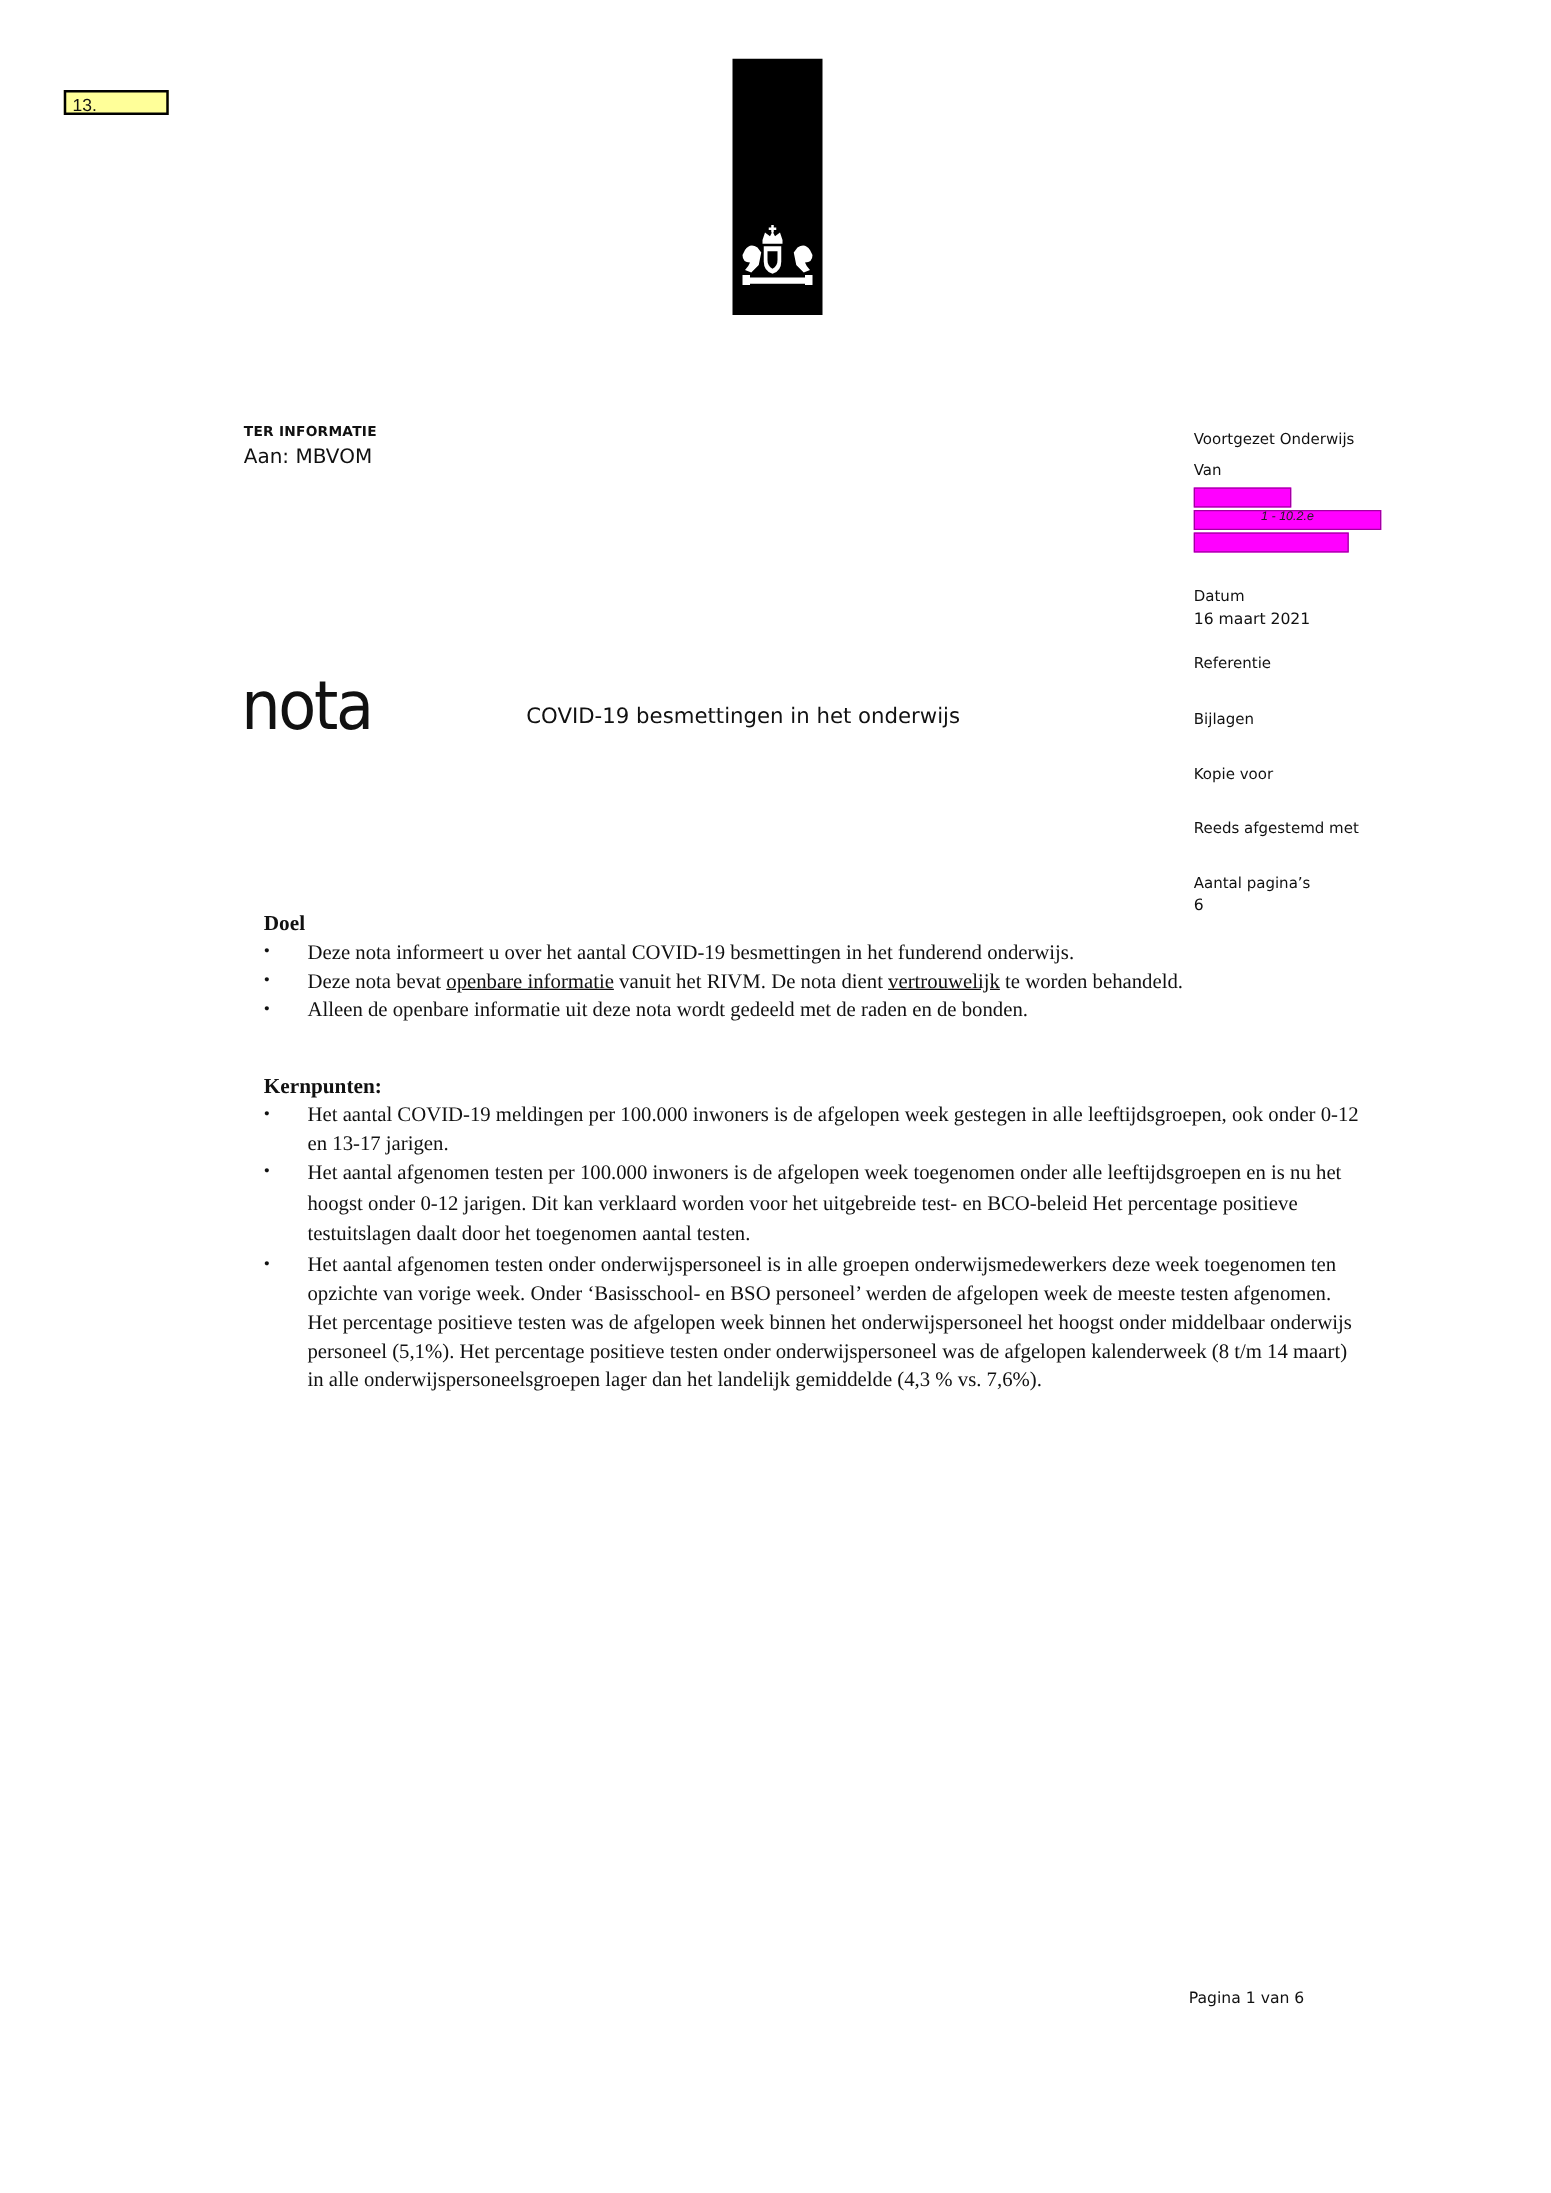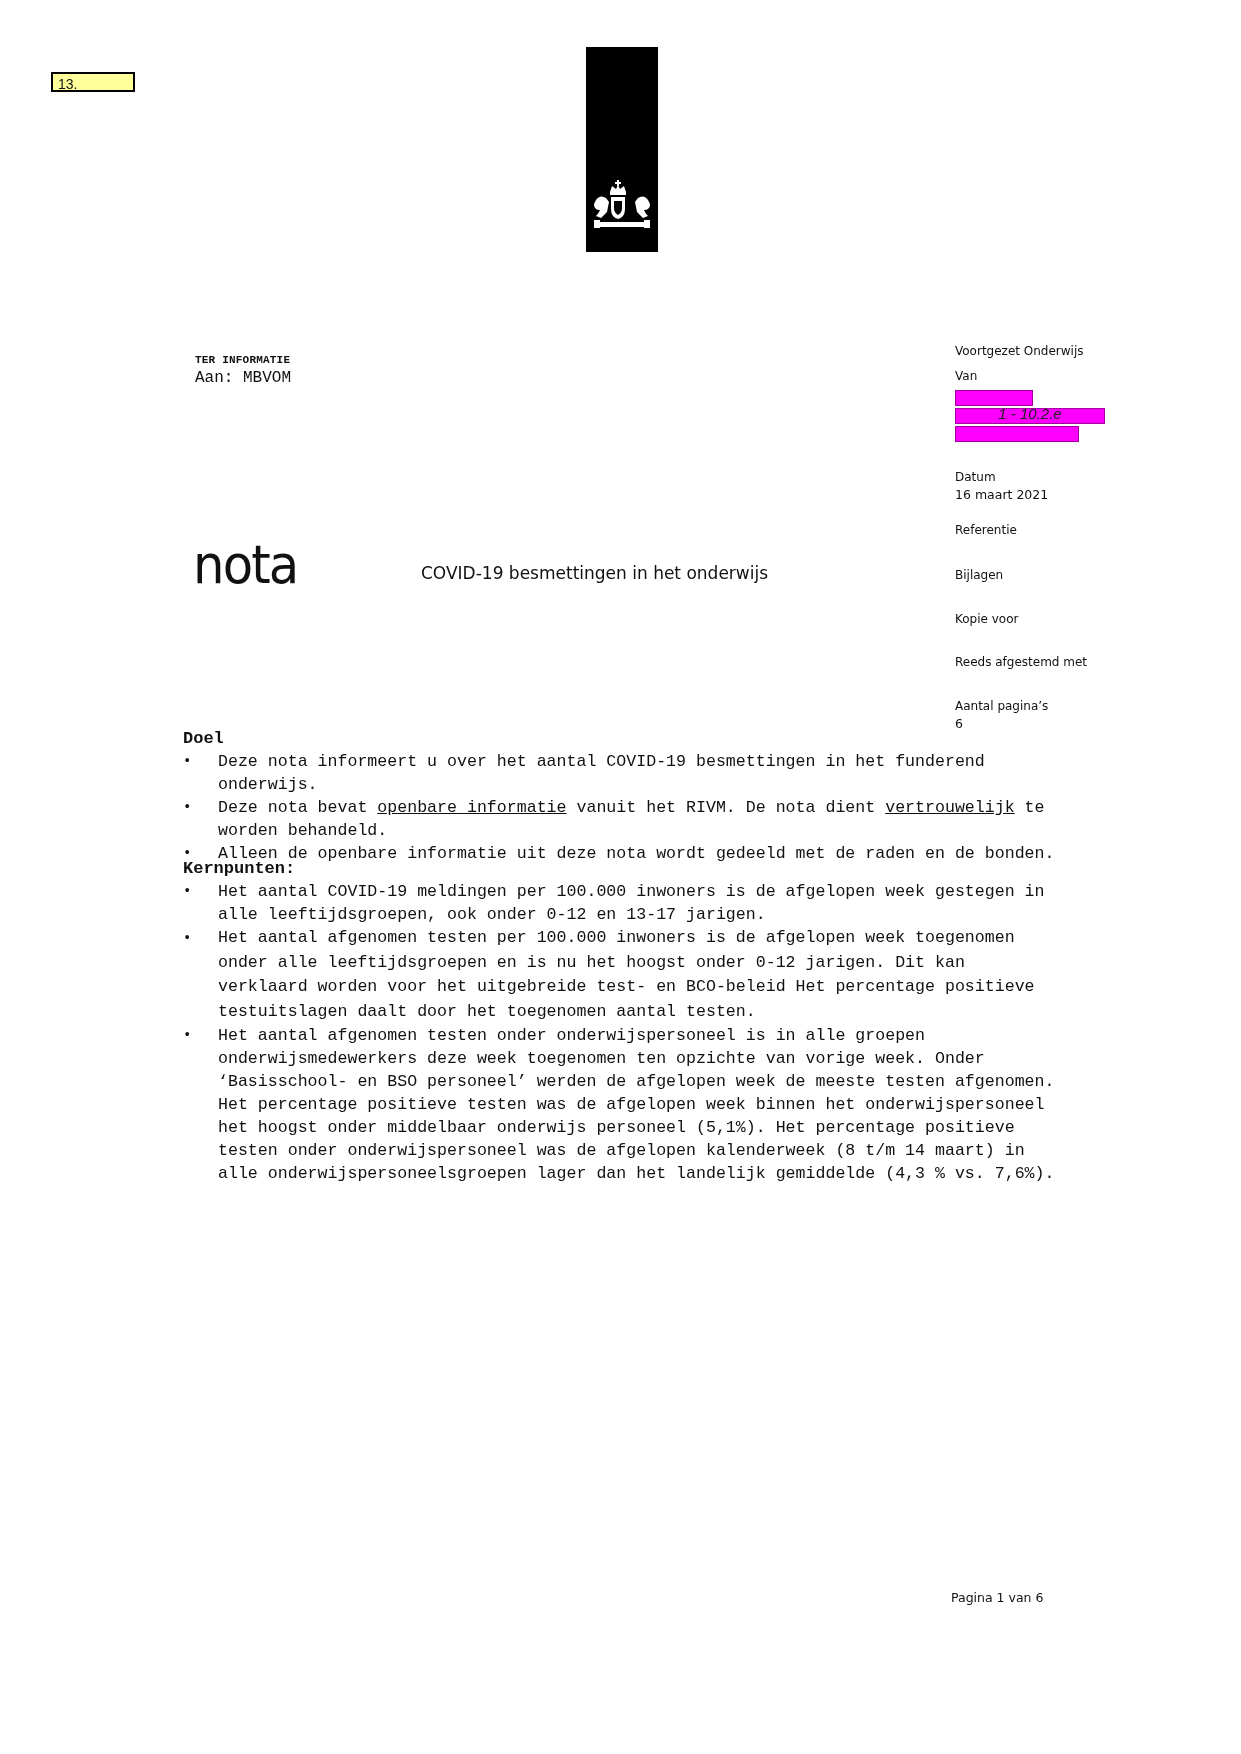--- a/index.html
+++ b/index.html
@@ -11,34 +11,34 @@
     font-family: "Liberation Sans", sans-serif; font-size: 14px; line-height: 20px; padding-left: 5px;
   }
 
   .logo-bar { position: absolute; left: 586px; top: 47px; width: 72px; height: 205px; background: #000; }
   .coat-of-arms { position: absolute; left: 4px; bottom: 14px; width: 64px; height: 60px; }
   .ministry-name {
     position: absolute; left: 674px; top: 188px; font-family: "DejaVu Serif", serif; font-size: 21px; line-height: 29px; color: #111;
     letter-spacing: -0.3px;
   }
 
-  .to-block { position: absolute; left: 195px; top: 354px; font-family: Liberation Mono, monospace; }
+  .to-block { position: absolute; left: 195px; top: 339px; }
   .to-block .kind { font-weight: bold; font-size: 11px; letter-spacing: 0.2px; }
   .to-block .aan { font-size: 16px; margin-top: 3px; }
 
   .nota-word { position: absolute; left: 193px; top: 533px; font-family: "DejaVu Sans", sans-serif; font-size: 54px; font-weight: normal; letter-spacing: -2px; transform: scaleX(0.92); transform-origin: left; }
   .nota-subject { position: absolute; left: 411px; top: 563px; font-size: 17px; margin-left: 10px; }
 
   .sidebar { position: absolute; left: 955px; top: 0; width: 240px; font-size: 12px; }
   .sb-label { position: absolute; left: 0; font-weight: normal; font-size: 12px; white-space: nowrap; }
   .sb-value { position: absolute; left: 0; font-size: 12.5px; white-space: nowrap; }
   .redact { position: absolute; left: 0; height: 16px; background: #ff00ff; border: 1px solid #a000a0; box-sizing: border-box;
-    font-family: "Liberation Sans", sans-serif; font-style: italic; font-size: 15px; line-height: 10px; text-align: center; color: #222; }
+    font-family: "Liberation Sans", sans-serif; font-style: italic; font-size: 10px; line-height: 10px; text-align: center; color: #222; }
 
-  .body-text { position: absolute; left: 183px; width: 880px; font-family: Liberation Mono, monospace; font-size: 16.6px; line-height: 23px; }
+  .body-text { position: absolute; left: 211px; width: 880px; font-family: Liberation Serif, serif; font-size: 16.6px; line-height: 23px; }
   .section-title { font-weight: bold; font-size: 17px; line-height: 22px; }
   ul.bullets { list-style: none; margin: 0; padding: 0; }
   ul.bullets li { position: relative; padding-left: 35px; }
   ul.bullets li .dot { position: absolute; left: 0; top: 0; font-size: 14px; }
   .ul-text { text-decoration: underline; }
 
   .page-footer { position: absolute; left: 951px; top: 1590px; font-size: 12.5px; }
 </style>
 </head>
 <body>

